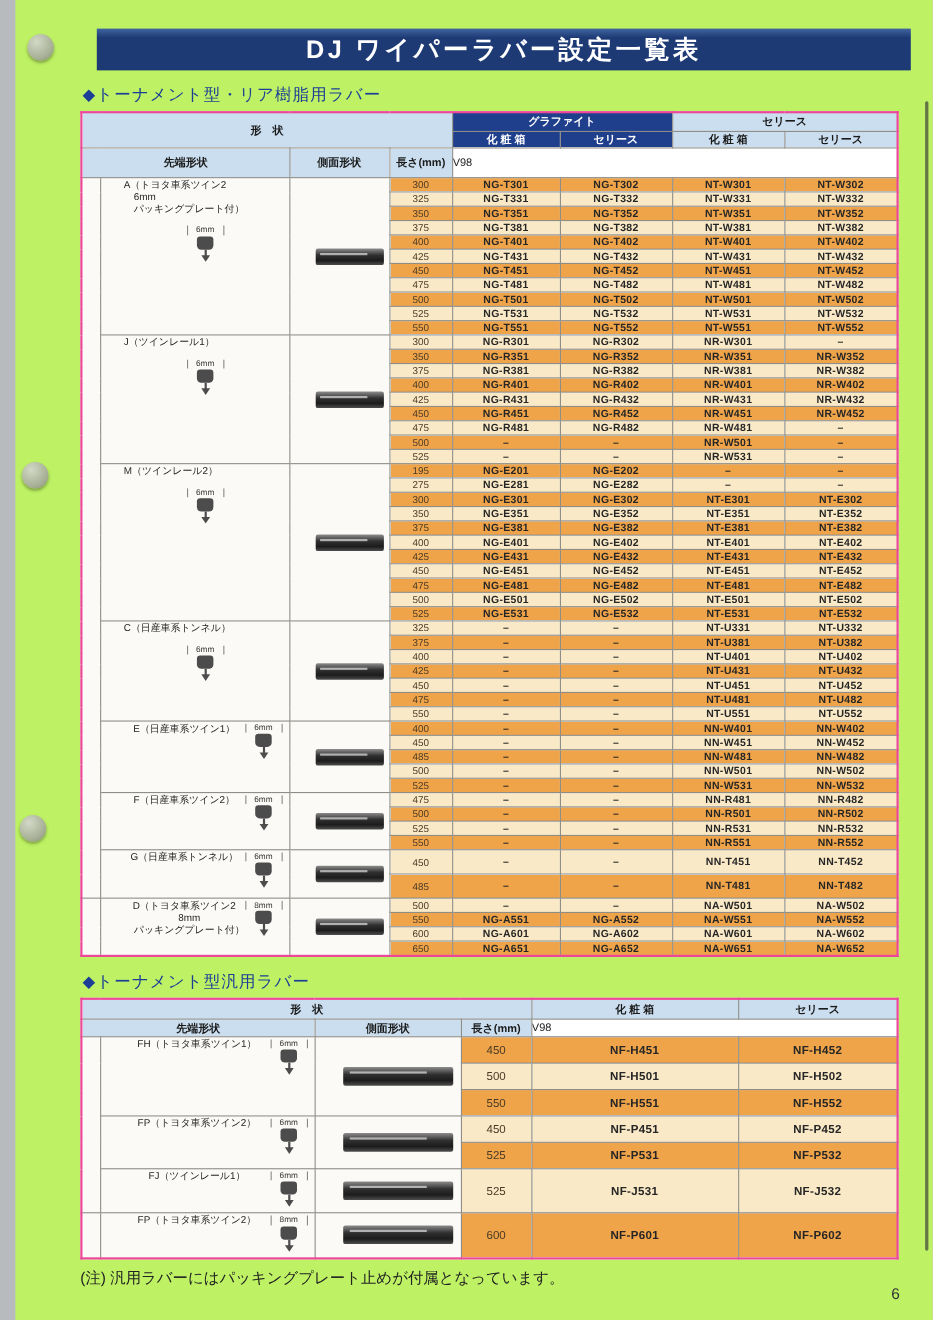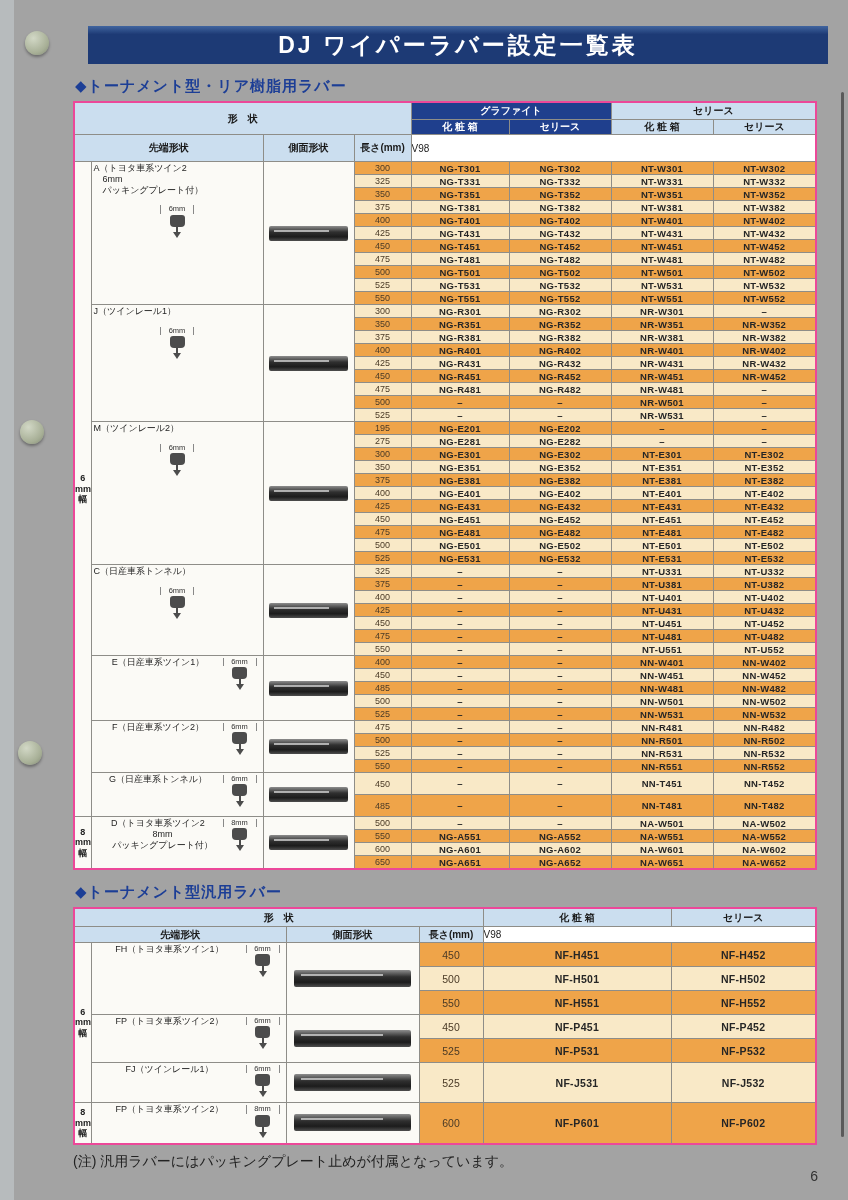--- a/index.html
+++ b/index.html
@@ -3,40 +3,40 @@
 <meta charset="utf-8">
 <style>
   html,body { margin:0; padding:0; }
   body {
     width:848px; height:1200px; position:relative; overflow:hidden;
     background:#b7bbbd;
     font-family:"Liberation Sans","DejaVu Sans",sans-serif;
   }
   .page {
     position:absolute; left:14px; top:0; width:834px; height:1200px;
-    background:#a3a3a3;
+    background:#bef264;
   }
   .right-edge { position:absolute; top:92px; right:4px; width:3px; height:1045px; background:#333; opacity:.65; border-radius:2px; }
   .punch {
     position:absolute; width:24px; height:24px; border-radius:50%;
     background:radial-gradient(circle at 35% 30%, #d2d8c6, #a7af96 65%, #7f8872);
     box-shadow:0 2px 3px rgba(0,0,0,.35);
   }
   .punch.p1 { left:11px; top:31px; }
   .punch.p2 { left:6px;  top:420px; }
   .punch.p3 { left:4px;  top:741px; }
 
   .content { position:absolute; left:59px; top:26px; width:742px; }
 
   .title-bar {
     margin-left:15px; width:740px; height:38px; line-height:38px;
     background:linear-gradient(180deg,#41659f 0%, var(--navy) 22%, var(--navy) 100%);
     color:#fff; font-size:23px; font-weight:bold; text-align:center; letter-spacing:3px;
   }
-  .sec-heading { margin:13px 0 5px 2px; font-size:15px; font-weight:bold; color:var(--headblue); letter-spacing:1px; }
+  .sec-heading { margin:13px 0 5px 2px; font-size:15px; font-weight:normal; color:var(--headblue); letter-spacing:1px; }
 
   table { border-collapse:collapse; table-layout:fixed; width:742px; background:#fff; }
   table { border:2px solid #ec4899; }
   th, td { border:1px solid #8e8d88; padding:0; overflow:hidden; white-space:nowrap; }
 
   thead th { font-weight:bold; }
   .h-blue  { background:var(--lblue); color:#1a1a1a; font-size:10px; }
   .h-navy  { background:var(--navy2); color:#fff; font-size:10px; }
   .v98     { background:#fff; text-align:left; font-size:10px; color:#222;margin-top:36px; }
   #table1 .r1 th { height:16px; }
@@ -50,21 +50,21 @@
   tr.rh-g   > td { height:21px; }
   tr.rh-fj  > td { height:43px; }
   tr.rh-fp8 > td { height:41px; }
 
   tr.orange td.len, tr.orange td.part { background:var(--orange); }
   tr.cream  td.len, tr.cream  td.part { background:var(--cream); }
   td.part { font-weight:bold; color:#262626; letter-spacing:.3px; }
   #table1 td.part { font-size:9.5px; }
   td.len  { color:#4a3a26; }
 
-  td.wlabel, td.tip, td.side { background:#fbfaf6; vertical-align:top; }
+  td.wlabel, td.tip, td.side { background:#fbfaf6; vertical-align:top;padding-left:19px; }
   td.wlabel { vertical-align:middle; text-align:center; }
   .vert div { font-size:9px; font-weight:bold; color:#222; line-height:1.15; text-align:center; }
 
   .tipwrap { padding:1px 2px; }
   .seclabel { font-size:9px; text-align:left; line-height:1.2; color:#1e1e1e; }
   .diagram { width:34px; text-align:center; }
   .tipwrap.tall .diagram { margin:10px auto 0; }
   .tipwrap.compact { display:flex; align-items:flex-start; }
   .tipwrap.compact .seclabel { flex:1;text-align:center; }
   .tipwrap.compact .diagram { margin:1px 4px 0 0; }

